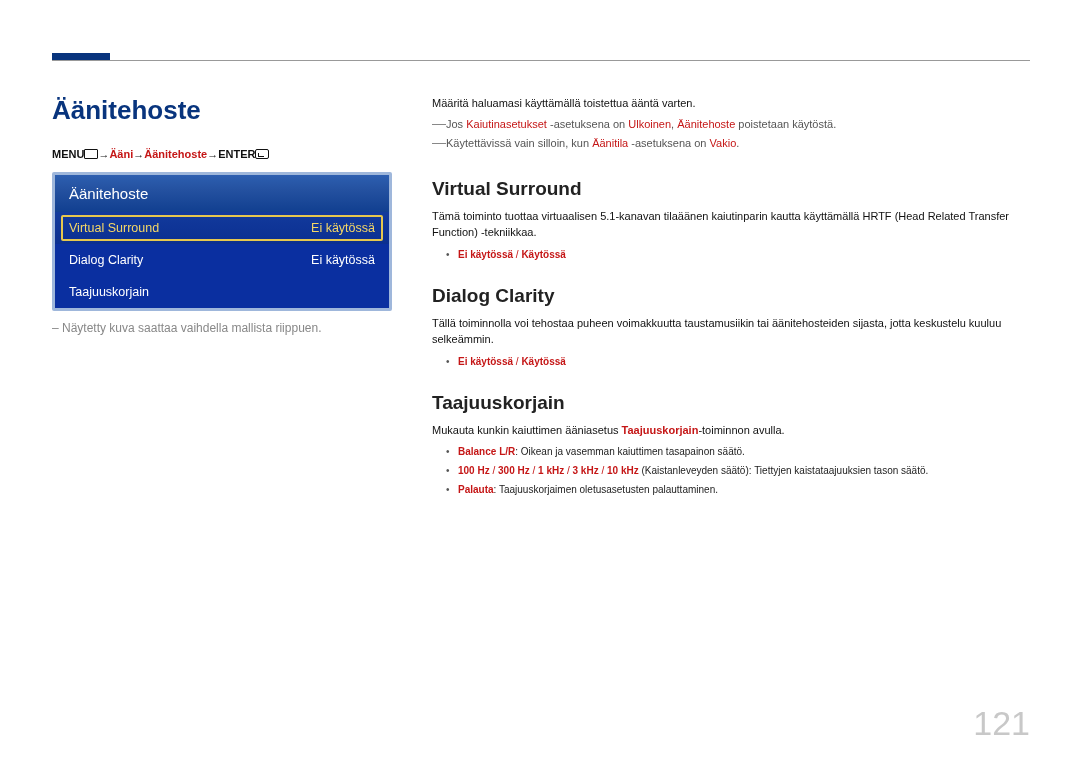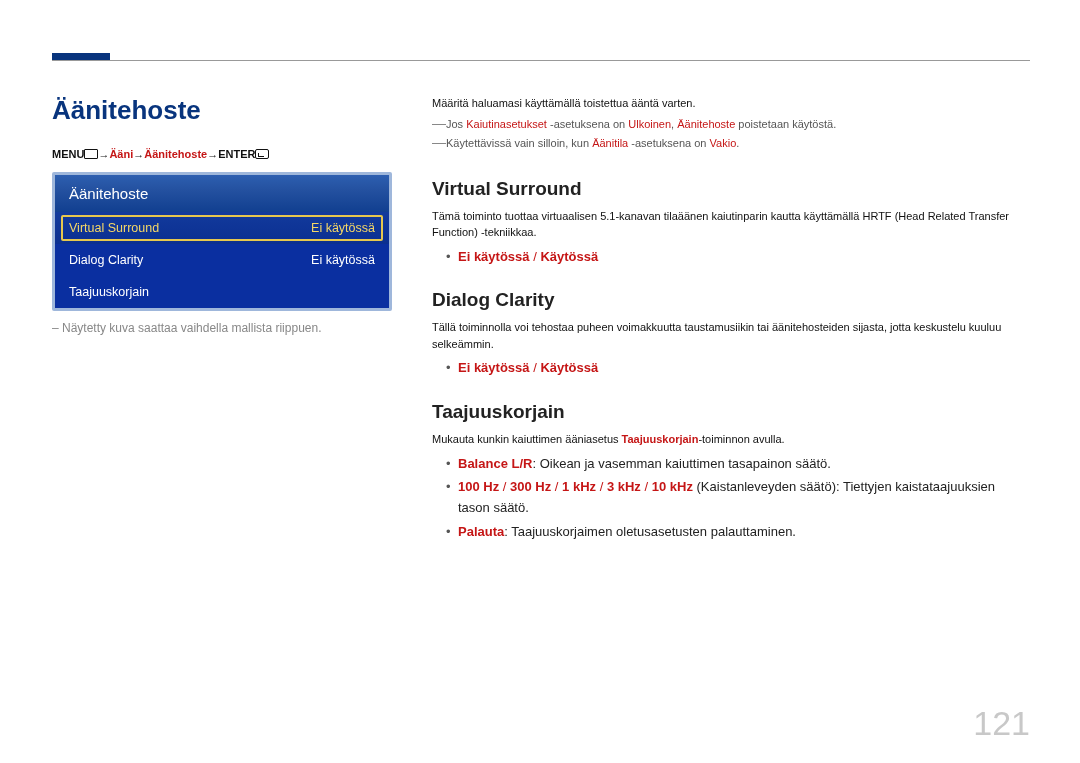--- a/index.html
+++ b/index.html
@@ -152,21 +152,21 @@
     font-size: 19px;
     font-weight: 600;
     color: #222;
     margin-top: 22px;
     margin-bottom: 8px;
   }
   h2.sect.first { margin-top: 26px; }
 
   .bullets { margin-top: 6px; }
   .bullet {
-    font-size: 13px;
+    font-size: 10px;
     line-height: 1.6;
     padding-left: 26px;
     position: relative;
     margin-bottom: 3px;
   }
   .bullet::before {
     content: "•";
     position: absolute;
     left: 14px;
     color: #555;

